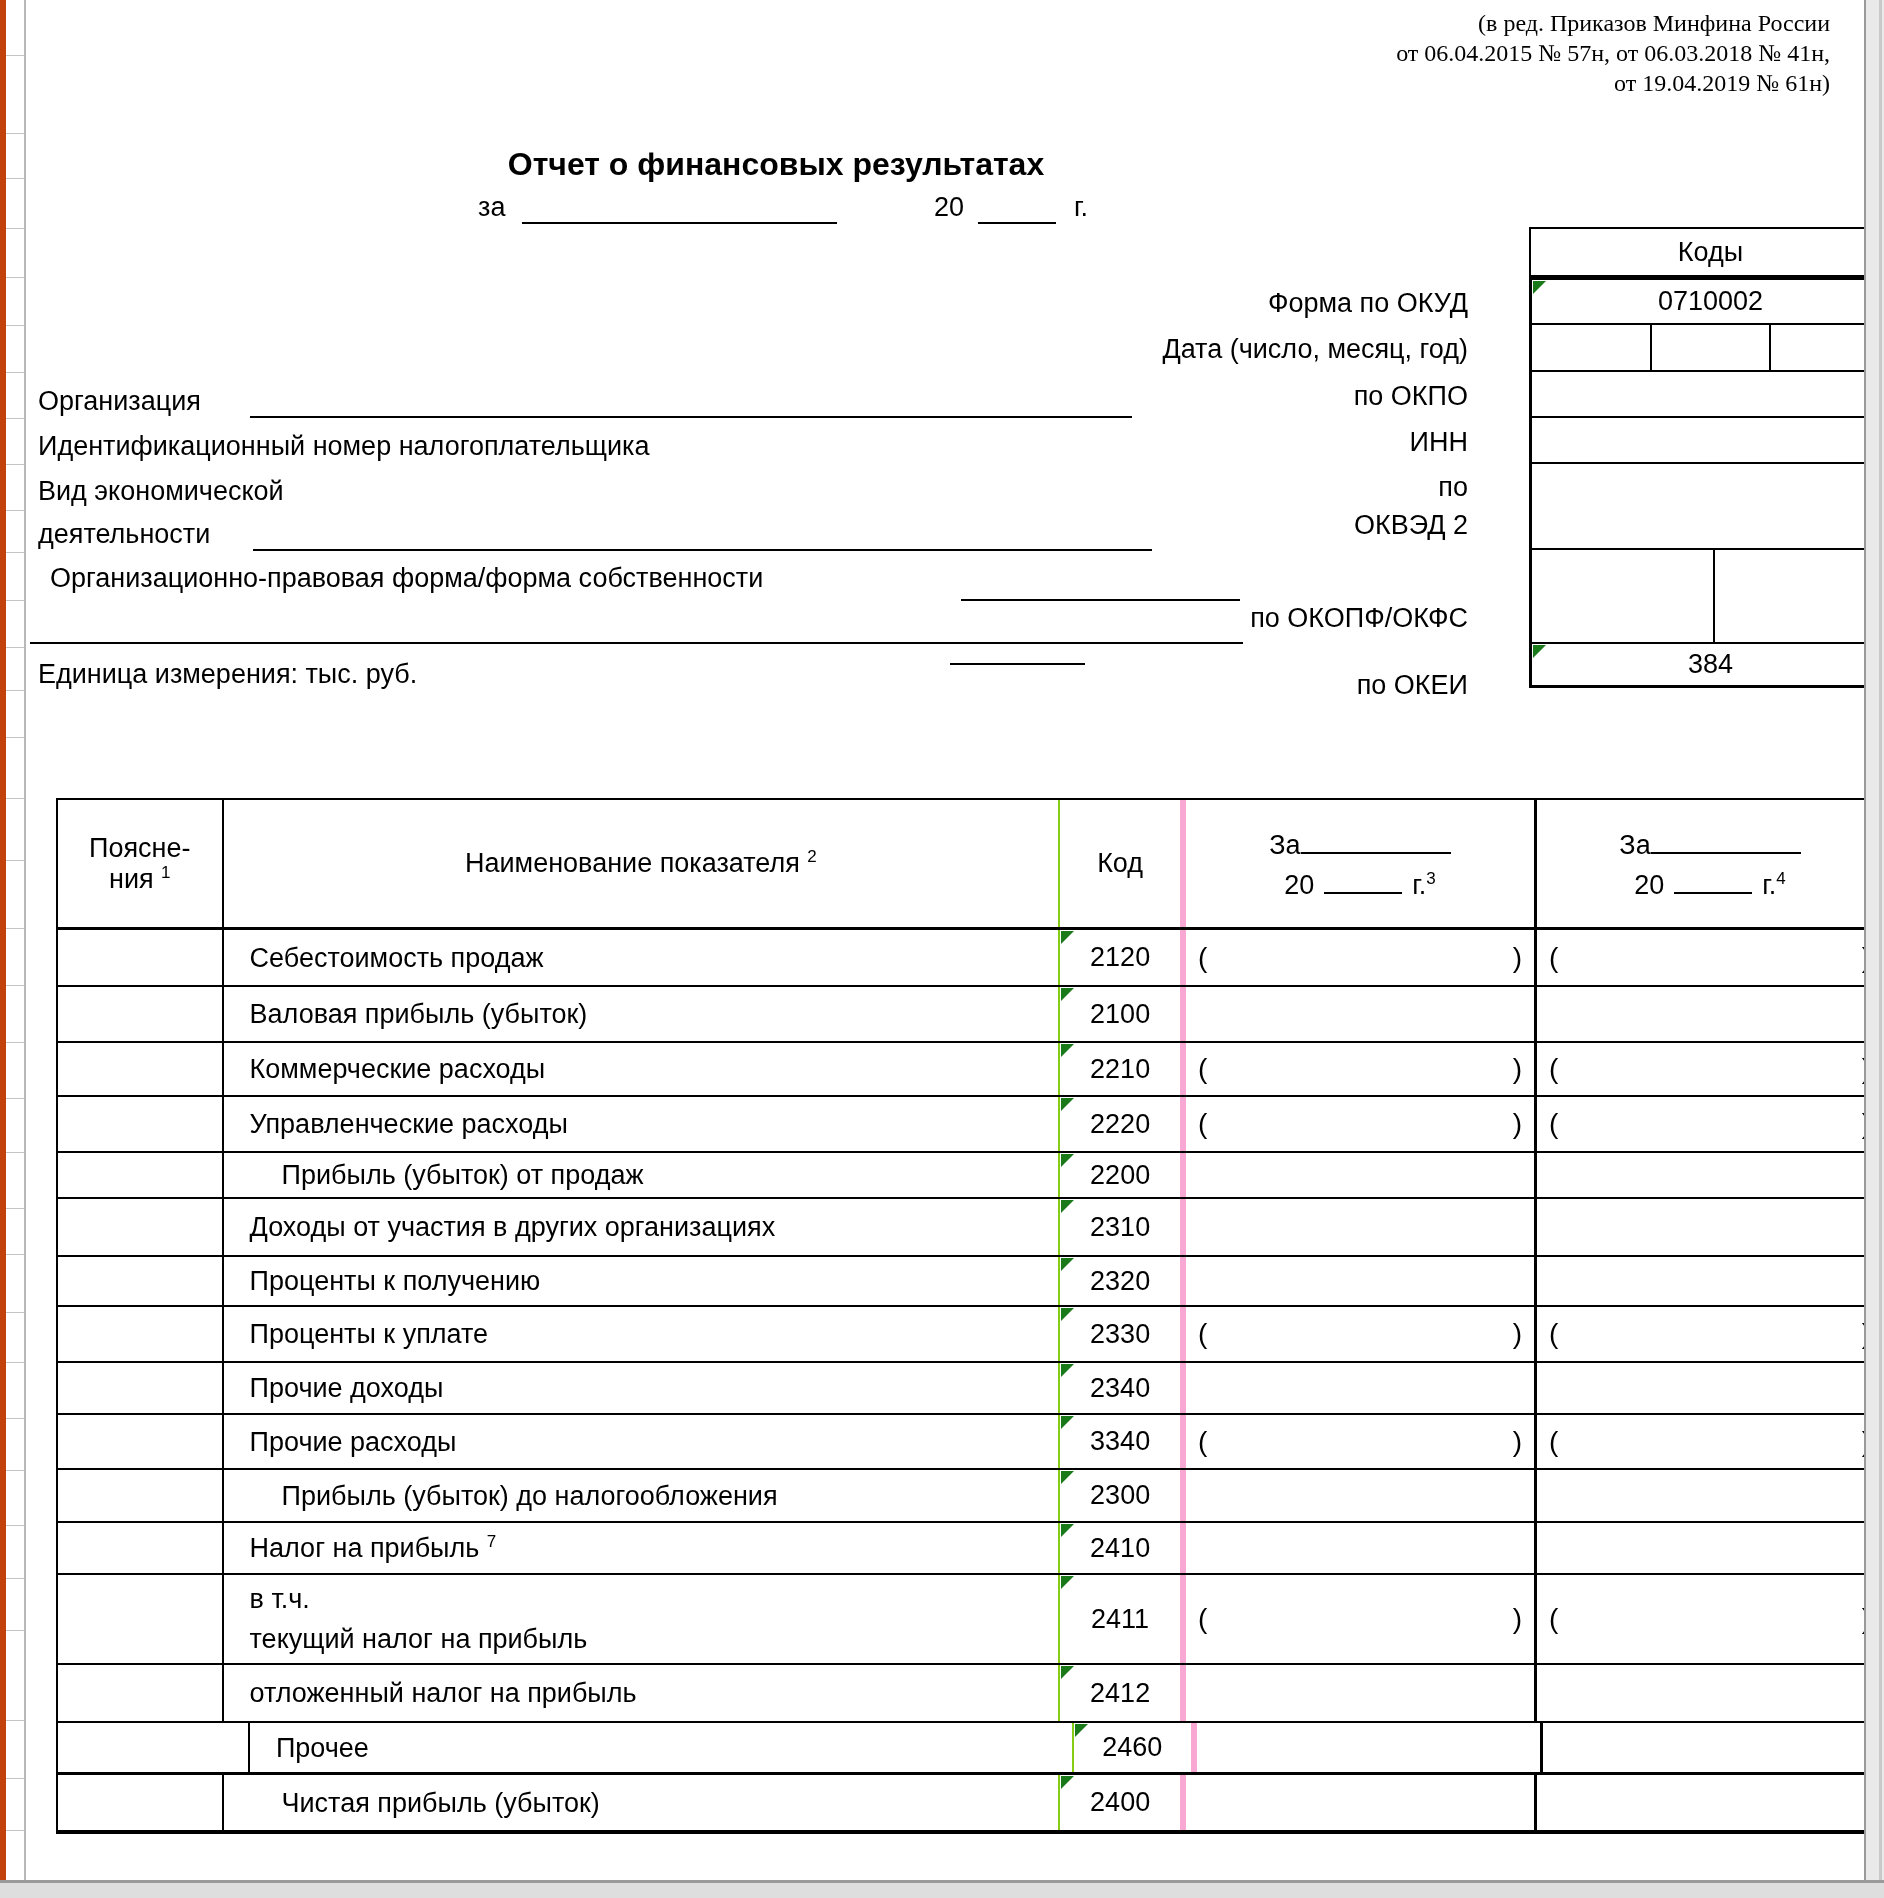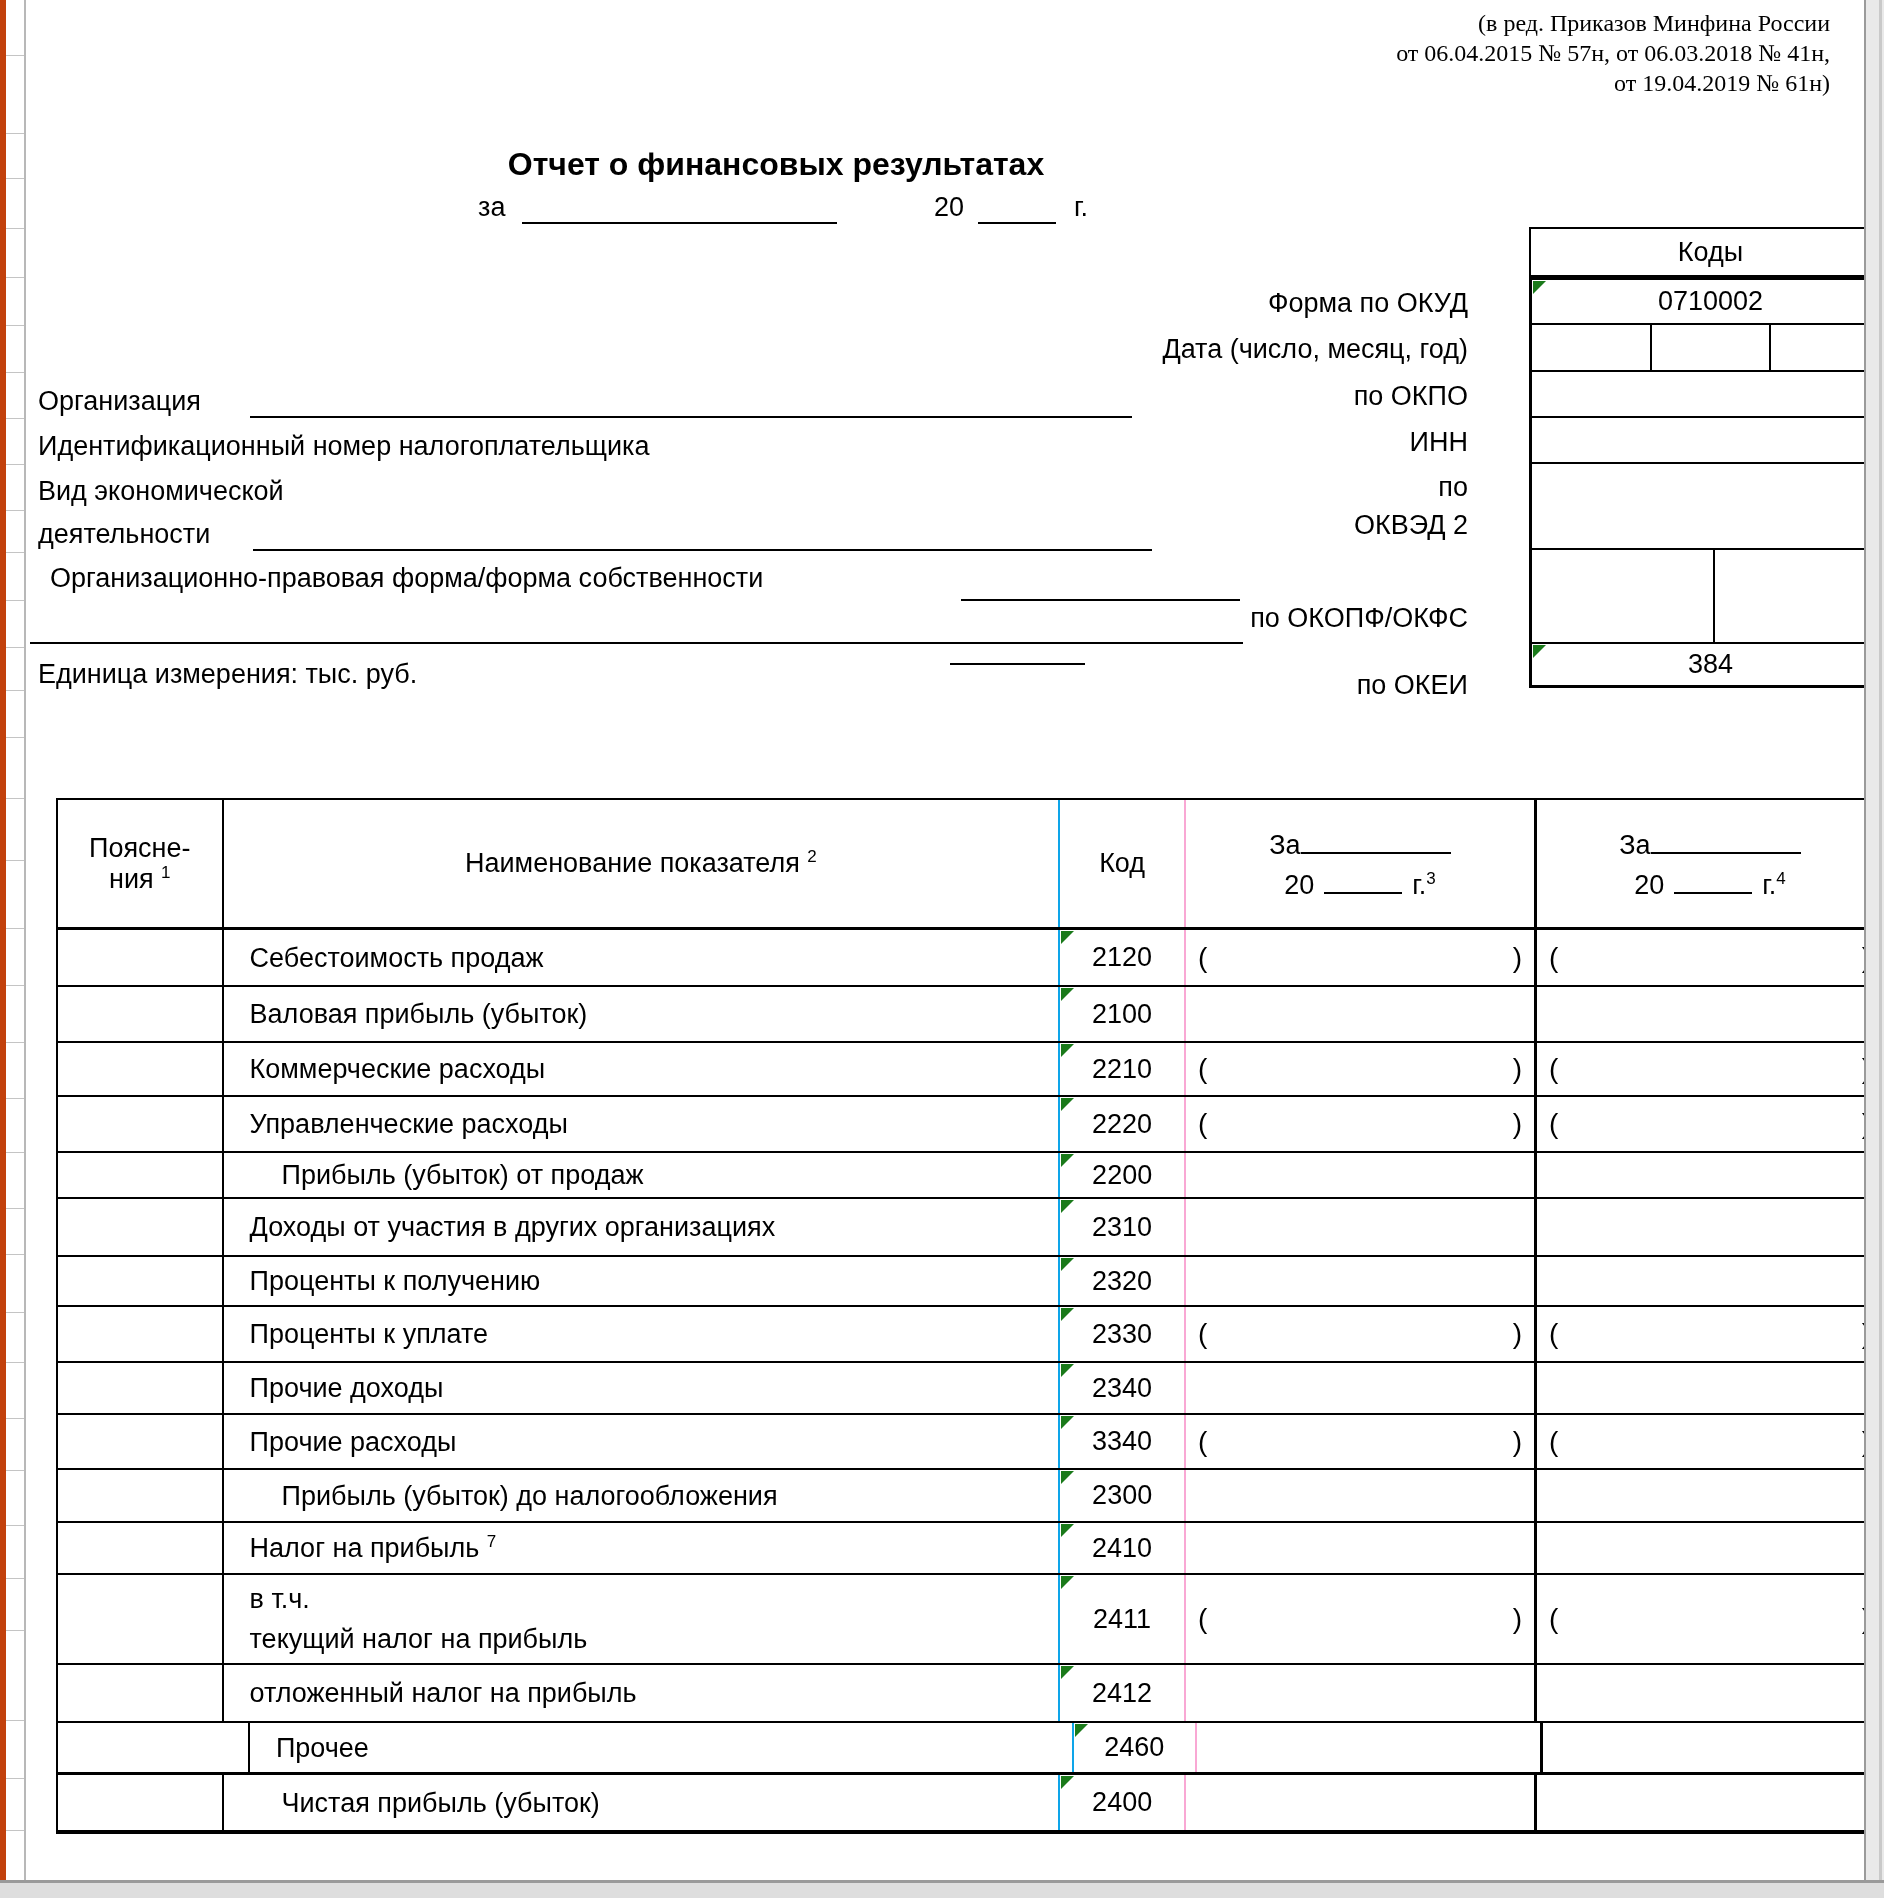--- a/index.html
+++ b/index.html
@@ -29,23 +29,23 @@
   .crow{position:relative;display:flex;align-items:center;justify-content:center;font-size:27px;border-bottom:2px solid #000;}
   .crow:last-child{border-bottom:none;}
   .csub{height:100%;}
   .marker{position:absolute;top:1px;left:1px;width:0;height:0;border-top:13px solid #1a7a1a;border-right:13px solid transparent;}
 
   
   #ftable{position:absolute;left:30px;top:798px;width:1830px;border:2px solid #000;border-right:3px solid #000;}
   .trow{display:flex;border-bottom:2px solid #000;}
   .cell{position:relative;display:flex;align-items:center;}
   .c1{width:166px;border-right:2px solid #000;justify-content:center;}
-  .c2{width:839px;border-right:2px solid #0ea5e9;padding-left:26px;}
+  .c2{width:839px;border-right:2px solid #84cc16;padding-left:26px;}
   .c2.ind{padding-left:58px;}
-  .c3{width:126px;border-right:2px solid #f9a8d4;justify-content:center;}
+  .c3{width:126px;border-right:6px solid #f9a8d4;justify-content:center;}
   .c4{width:352px;border-right:3px solid #000;}
   .c5{width:347px;}
   .fs{font-size:27px;}
   #thead{height:130px;border-bottom:3px solid #000;}
   #thead .cell{flex-direction:column;justify-content:center;text-align:center;font-size:27px;}
   #thead .c2{padding-left:0;}
   sup{font-size:17px;vertical-align:super;line-height:0;}
   .u{display:inline-block;border-bottom:2px solid #000;height:30px;}
   .period-line{white-space:nowrap;line-height:38px;}
   .paren{position:absolute;top:50%;transform:translateY(-50%);font-size:28px;}

